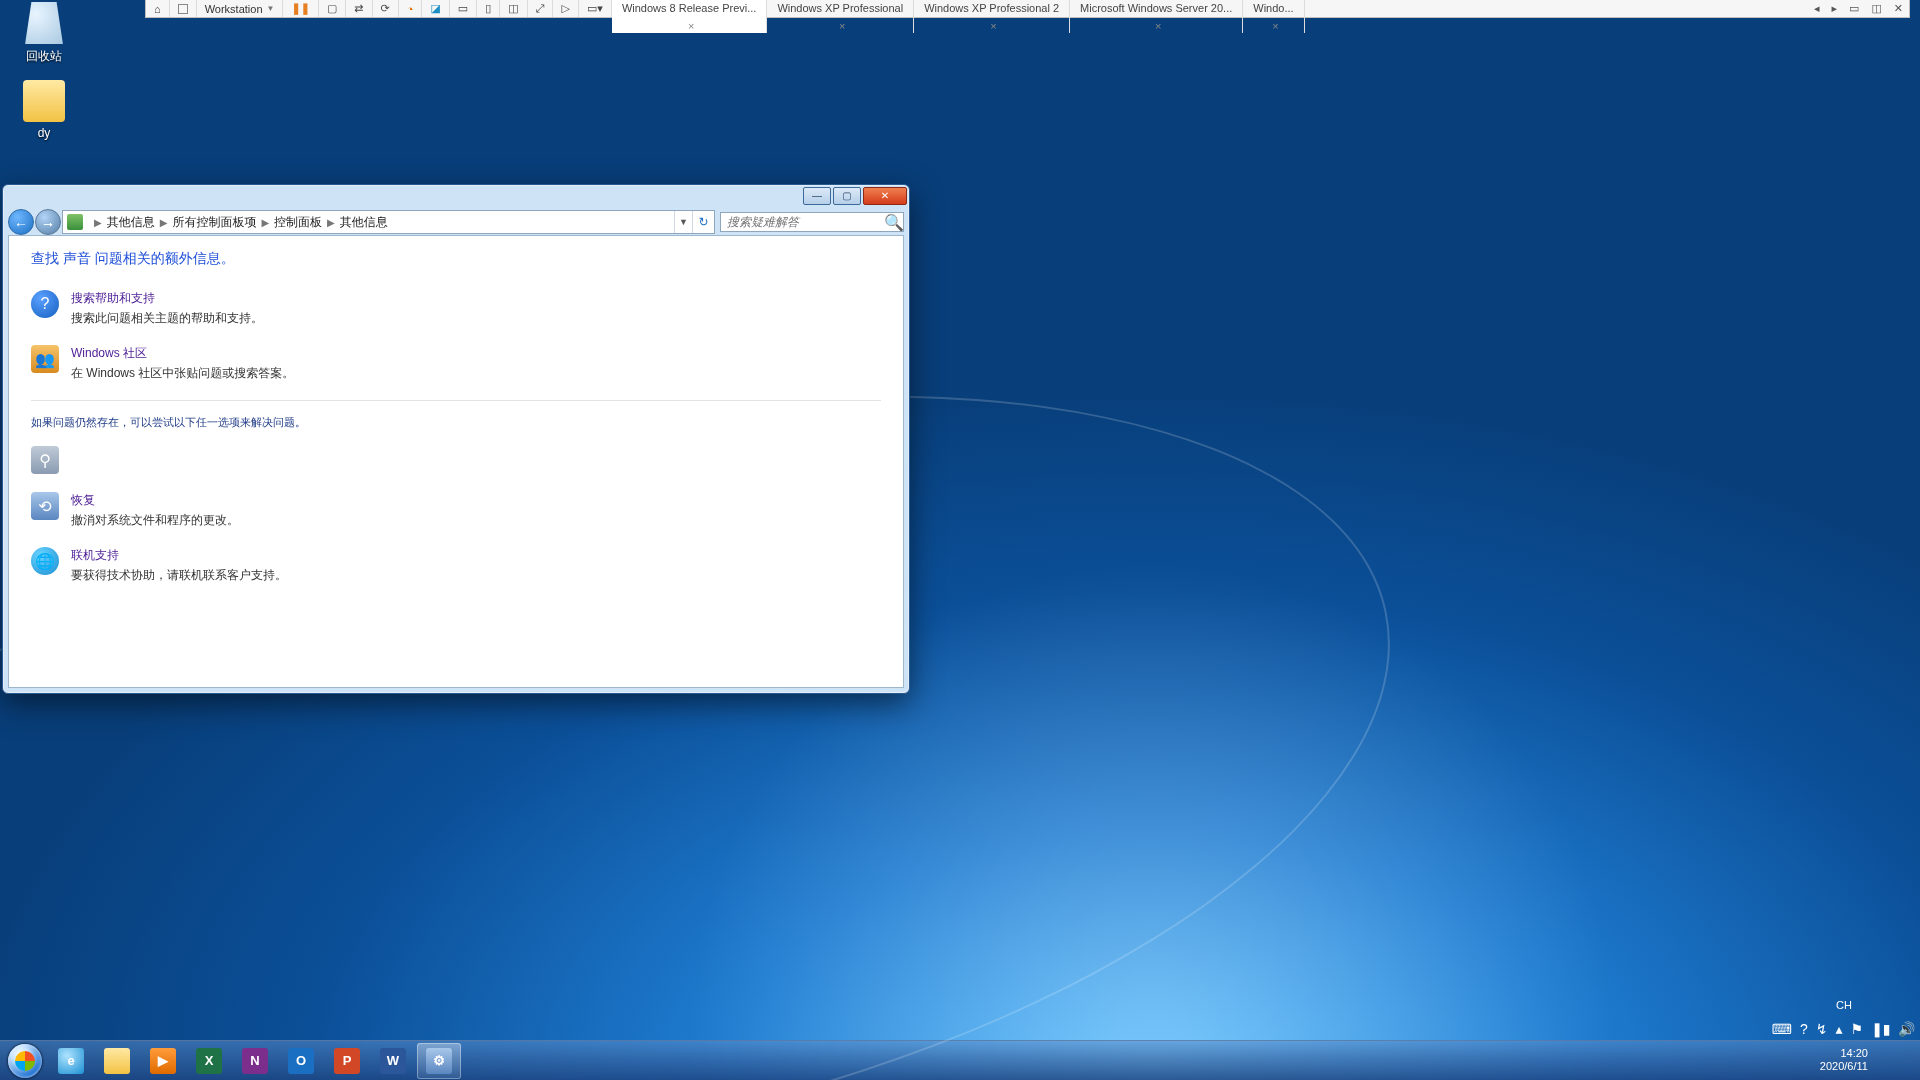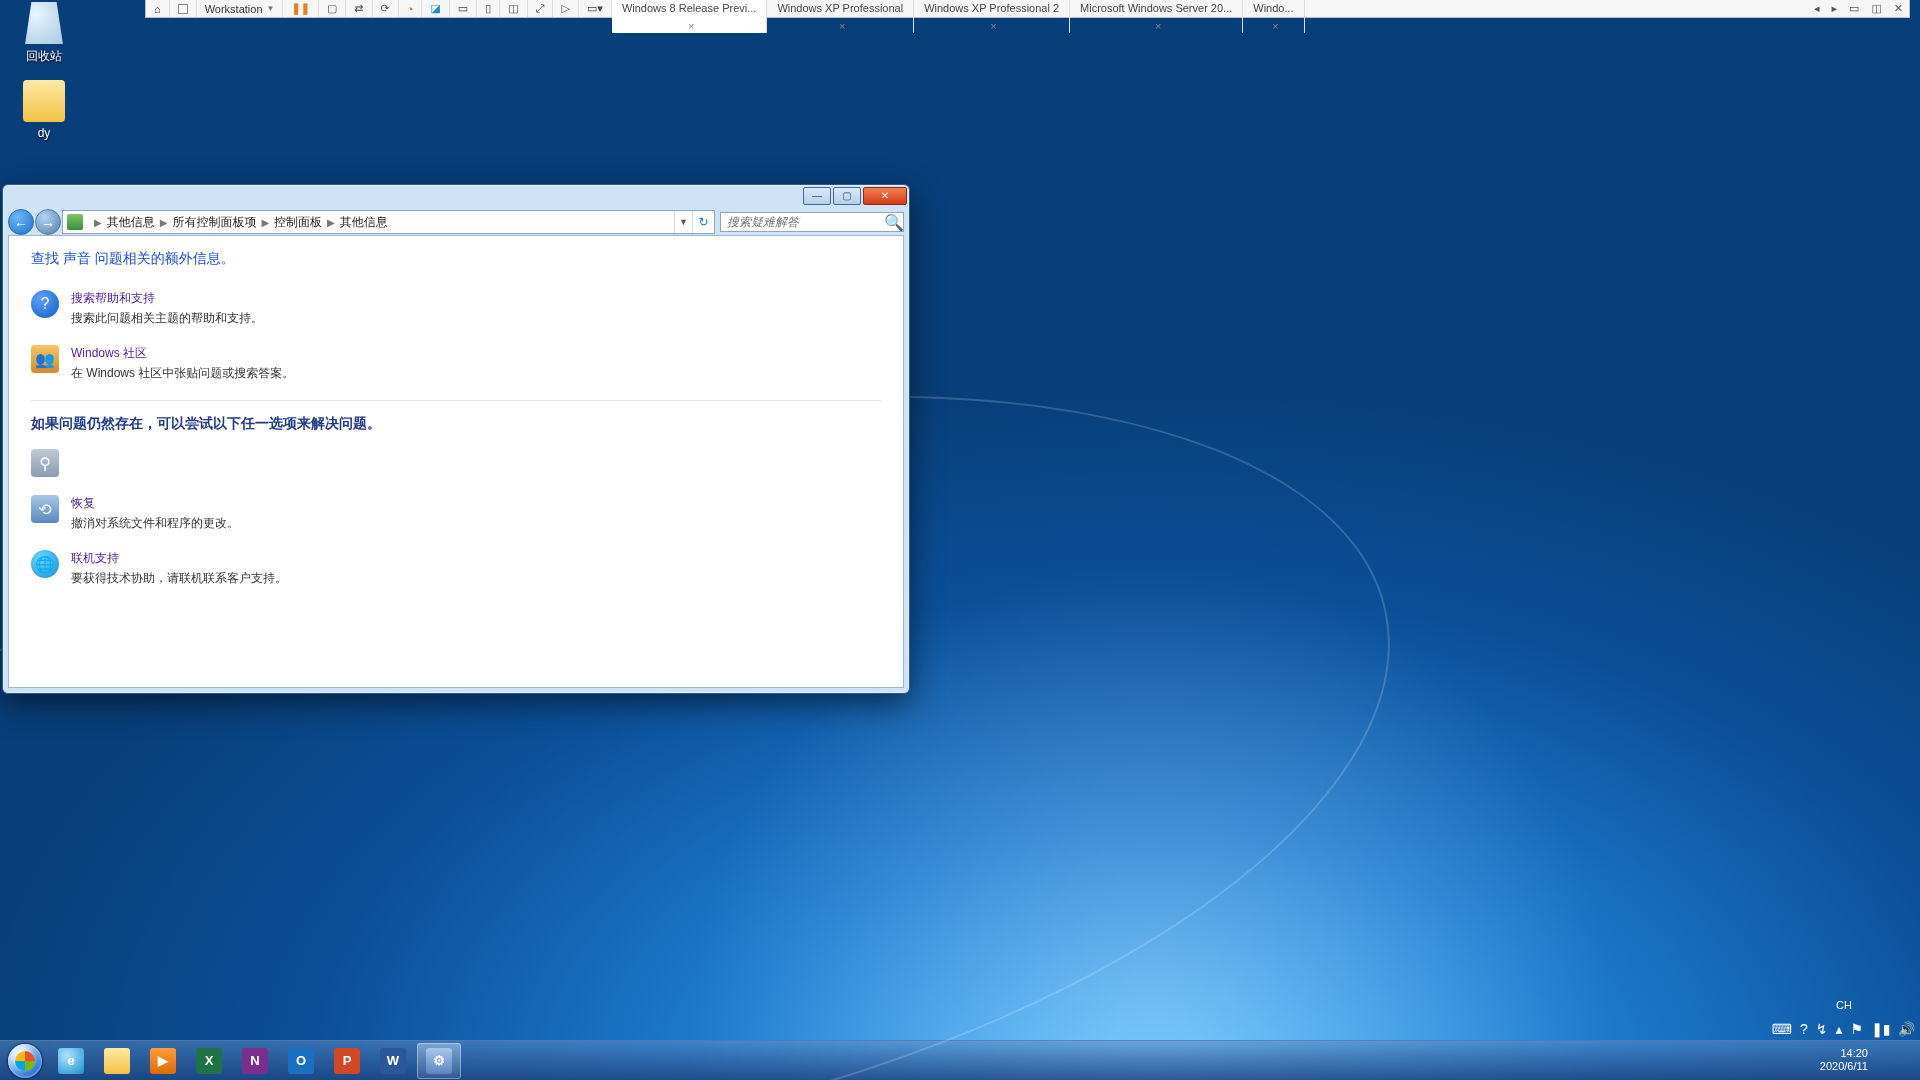--- a/index.html
+++ b/index.html
@@ -47,21 +47,21 @@
 .addr .ic{width:16px;height:16px;background:linear-gradient(#7fc268,#3a8f3a);border-radius:2px;margin-right:6px;}
 .addr .sep{color:#777;padding:0 5px;font-size:10px;}
 .addr .dd{margin-left:auto;width:18px;text-align:center;color:#555;border-left:1px solid #cdd8e2;height:100%;line-height:22px;font-size:9px;}
 .addr .rf{width:22px;text-align:center;color:#1b6fc3;border-left:1px solid #cdd8e2;height:100%;line-height:22px;}
 .srch{width:184px;height:20px;background:#fff;border:1px solid #8fa7bd;display:flex;align-items:center;margin-left:4px;}
 .srch input{flex:1;border:none;outline:none;font-size:12px;font-style:italic;color:#888;padding-left:6px;height:100%;}
 .srch .mag{width:24px;text-align:center;color:#1b6fc3;}
 
 .content{position:absolute;left:5px;top:50px;right:5px;bottom:5px;background:#fff;border:1px solid #9db7ce;padding:14px 22px;font-size:12px;color:#333;overflow:auto;}
 .content h2{color:#1d4ed8;font-weight:normal;font-size:14px;margin-bottom:22px;}
-.content h3{color:#1f3b87;font-weight:bold;font-size:14px;margin:14px 0 16px;}
+.content h3{color:#1f3b87;font-weight:normal;font-size:11px;margin:14px 0 16px;}
 .item{display:flex;gap:12px;margin-bottom:18px;}
 .item .ic{width:28px;height:28px;border-radius:4px;flex:none;display:flex;align-items:center;justify-content:center;color:#fff;font-size:16px;}
 .ic.help{background:radial-gradient(circle at 35% 30%,#5aa0ff,#1560c0);border-radius:50%;}
 .ic.comm{background:linear-gradient(#f5c36a,#d88b20);}
 .ic.friend{background:linear-gradient(#bfcad6,#8a9bb2);}
 .ic.restore{background:linear-gradient(#a8c7ea,#5a86c0);}
 .ic.online{background:radial-gradient(circle at 35% 30%,#6bd4ff,#1b8fd2);border-radius:50%;}
 .item a{color:#4c1d95;text-decoration:none;}
 .item .desc{color:#333;margin-top:3px;}
 hr.sep{border:none;border-top:1px solid #e3e3e3;margin:6px 0 4px;}

